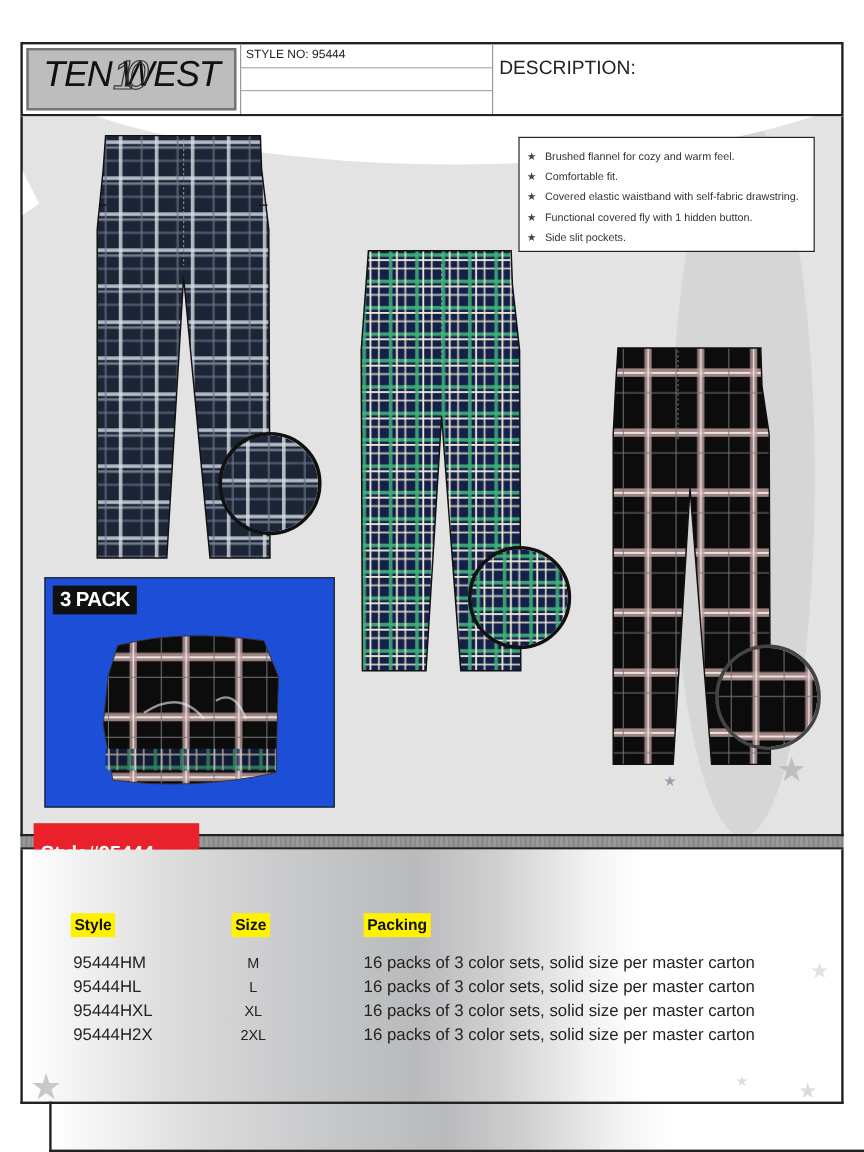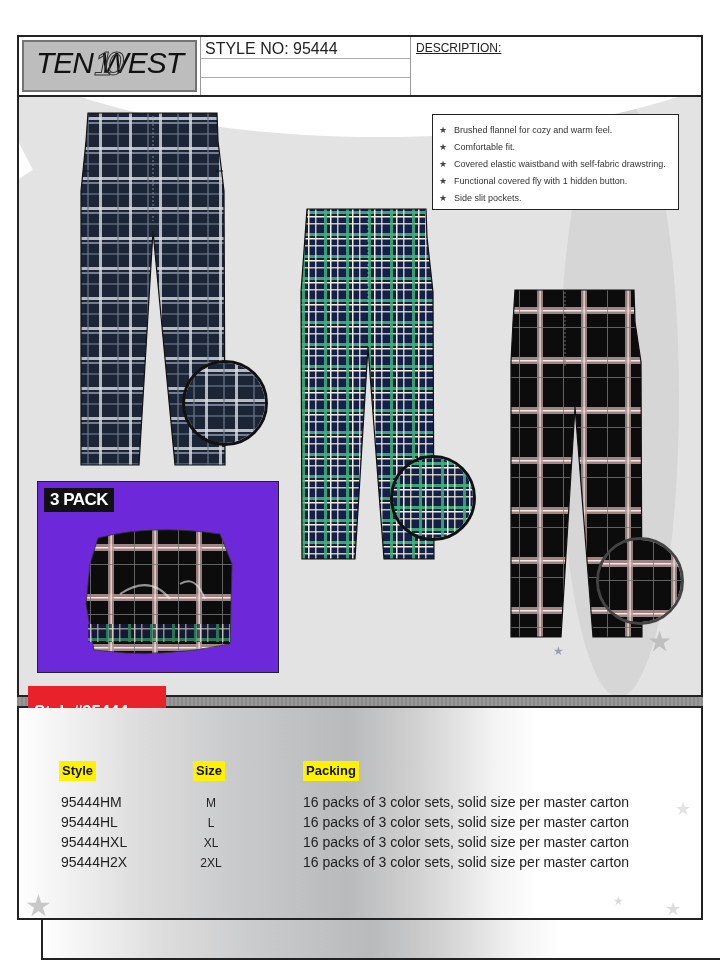--- a/index.html
+++ b/index.html
@@ -6,40 +6,40 @@
   body { width:720px; height:960px; position:relative; overflow:hidden; font-family:"Liberation Sans", sans-serif; color:#222; }
 
   
   .header { position:absolute; left:17px; top:35px; width:686px; height:62px; border:2px solid #222; box-sizing:border-box; display:flex; background:#fff; }
   .logo-cell { width:182px; height:100%; border-right:1px solid #999; box-sizing:border-box; padding:3px; }
   .logo { width:100%; height:100%; background:#bdbdbd; border:2px solid #737373; box-sizing:border-box; position:relative; text-align:center;font-style:italic; }
   .logo .top { font-family:"Liberation Sans", sans-serif; font-size:30px; line-height:30px; letter-spacing:-1px; color:#111; padding-top:6px; position:relative; }
   .logo .ten-num { position:absolute; left:70px; top:2px; font-size:34px; color:transparent; -webkit-text-stroke:1px #333; letter-spacing:-8px; }
   .logo .bottom { font-size:11px; letter-spacing:12px; color:#222; margin-top:-2px; padding-left:12px; font-weight:bold; }
   .style-cell { width:210px; border-right:1px solid #999; box-sizing:border-box; display:flex; flex-direction:column; }
-  .style-cell > div { flex:1; border-bottom:1px solid #aaa; font-size:16px; padding:3px 4px 0; box-sizing:border-box; }
+  .style-cell > div { flex:1; border-bottom:1px solid #aaa; font-size:10px; padding:3px 4px 0; box-sizing:border-box; }
   .style-cell > div:last-child { border-bottom:none; }
-  .desc-cell { flex:1; padding:3px 5px; font-size:12px; line-height:16px;text-decoration:underline; }
+  .desc-cell { flex:1; padding:13px 5px; font-size:16px; line-height:16px; }
 
   
   .panel { position:absolute; left:17px; top:97px; width:686px; height:600px; border-left:2px solid #222; border-right:2px solid #222; box-sizing:border-box; background:#e3e3e3; overflow:hidden; }
   .swoosh { position:absolute; border-radius:50%; }
   .sw1 { left:-280px; top:-60px; width:620px; height:900px; border:70px solid #fff; border-color:transparent transparent transparent #ffffff; transform:rotate(18deg); }
   .sw2 { left:120px; top:-420px; width:760px; height:1100px; background:transparent; border:34px solid #fff; border-color:transparent #ffffff transparent transparent; transform:rotate(-8deg); }
   .sw3 { left:-40px; top:-200px; width:800px; height:240px; background:#fff; border-radius:50%; }
   .sw4 { left:540px; top:0; width:120px; height:600px; background:#d6d6d6; }
 
   .features { position:absolute; left:413px; top:17px; width:247px; height:96px; background:#fff; border:1.5px solid #222; box-sizing:border-box; padding:7px 6px; font-size:9px; line-height:17px; color:#333; }
   .features .row { display:flex; gap:7px; white-space:nowrap; }
   .features .star { color:#444; font-size:9px; }
 
   .pant { position:absolute; }
   .swatch { position:absolute; border-radius:50%; border:3px solid #111; box-sizing:border-box; }
 
-  .pack-box { position:absolute; left:18px; top:384px; width:242px; height:192px; background:#6d28d9; border:1.5px solid #222; box-sizing:border-box; }
+  .pack-box { position:absolute; left:18px; top:384px; width:242px; height:192px; background:#1d4ed8; border:1.5px solid #222; box-sizing:border-box; }
   .pack-label { position:absolute; left:6px; top:6px; background:#111; color:#fff; font-weight:bold; font-size:17px; padding:2px 6px; letter-spacing:-0.5px; }
 
   .deco-star { position:absolute; color:#bfbfbf; }
 
   
   .style-bar { position:absolute; left:17px; top:695px; width:686px; height:13px; background:repeating-linear-gradient(90deg,#8a8a8a 0 2px,#999 2px 4px); border-top:2px solid #222; border-bottom:2px solid #222; box-sizing:border-box; }
   .style-tag { position:absolute; left:28px; top:686px; width:138px; height:30px; background:#e8212b; color:#fff; font-weight:bold; font-size:17px; padding:16px 6px; box-sizing:border-box; letter-spacing:-0.3px; }
 
   
   .bottom { position:absolute; left:17px; top:708px; width:686px; height:212px; border:2px solid #222; border-top:none; box-sizing:border-box; background:linear-gradient(90deg,#ffffff 0%,#dcdcdc 18%,#c8c9cb 33%,#b9babc 48%,#d0d0d0 58%,#f4f4f4 70%,#ffffff 76%,#ffffff 100%); }

